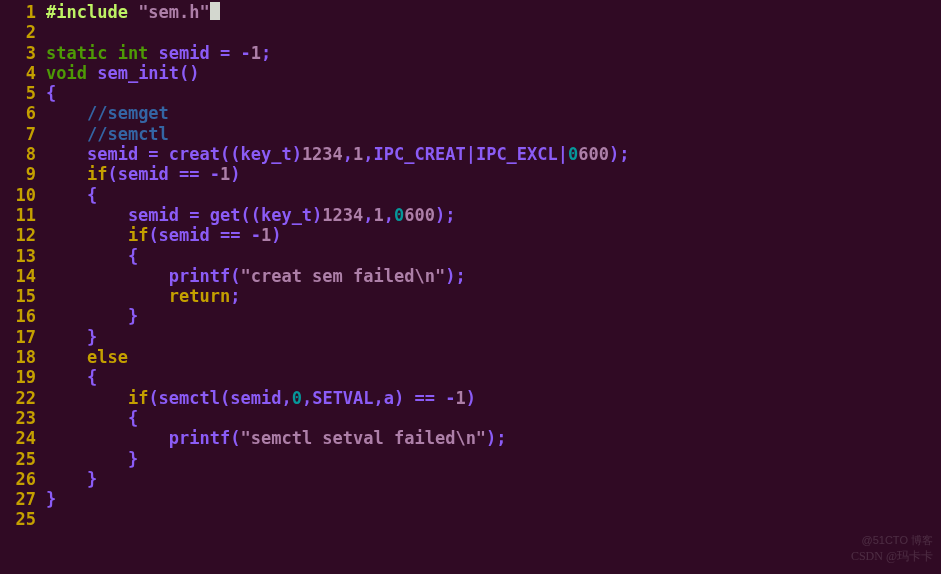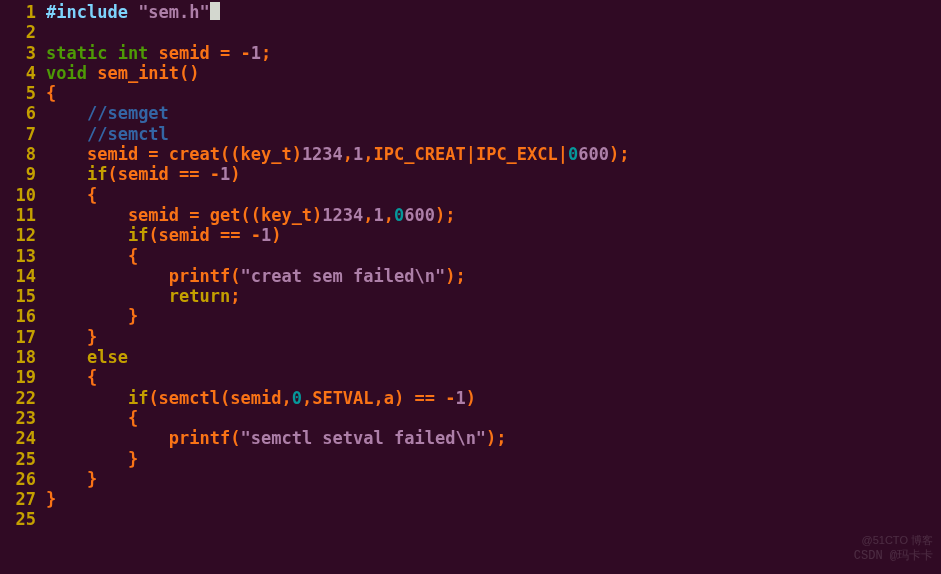--- a/index.html
+++ b/index.html
@@ -19,22 +19,22 @@
     white-space: pre;
     height: 20.3px;
   }
   .lineno {
     display: inline-block;
     width: 36px;
     text-align: right;
     color: #c4a000;
     padding-right: 10px;
   }
-  .default { color: #f97316; }
-  .preproc { color: #7dd3fc; }
+  .default { color: #8b5cf6; }
+  .preproc { color: #bef264; }
   .string  { color: #ad7fa8; }
   .type    { color: #4e9a06; }
   .number  { color: #ad7fa8; }
   .comment { color: #3465a4; }
   .keyword { color: #c4a000; margin-top: 36px; }
   .zero    { color: #06989a; }
   .cursor {
     display: inline-block;
     width: 10px;
     height: 18px;
@@ -50,21 +50,21 @@
     font-weight: normal;
     font-family: sans-serif;
   }
   .watermark2 {
     position: absolute;
     right: 8px;
     bottom: 10px;
     color: rgba(255,255,255,0.14);
     font-size: 12px;
     font-weight: normal;
-    font-family: Liberation Mono, monospace;
+    font-family: Liberation Serif, serif;
   }
 </style>
 </head>
 <body>
 
 <div id="code">
     <div class="line"><span class="lineno">1</span><span class="preproc">#include </span><span class="string">"sem.h"</span><span class="cursor"></span></div>
     <div class="line"><span class="lineno">2</span></div>
     <div class="line"><span class="lineno">3</span><span class="type">static int</span><span class="default"> semid = -</span><span class="number">1</span><span class="default">;</span></div>
     <div class="line"><span class="lineno">4</span><span class="type">void</span><span class="default"> sem_init()</span></div>

